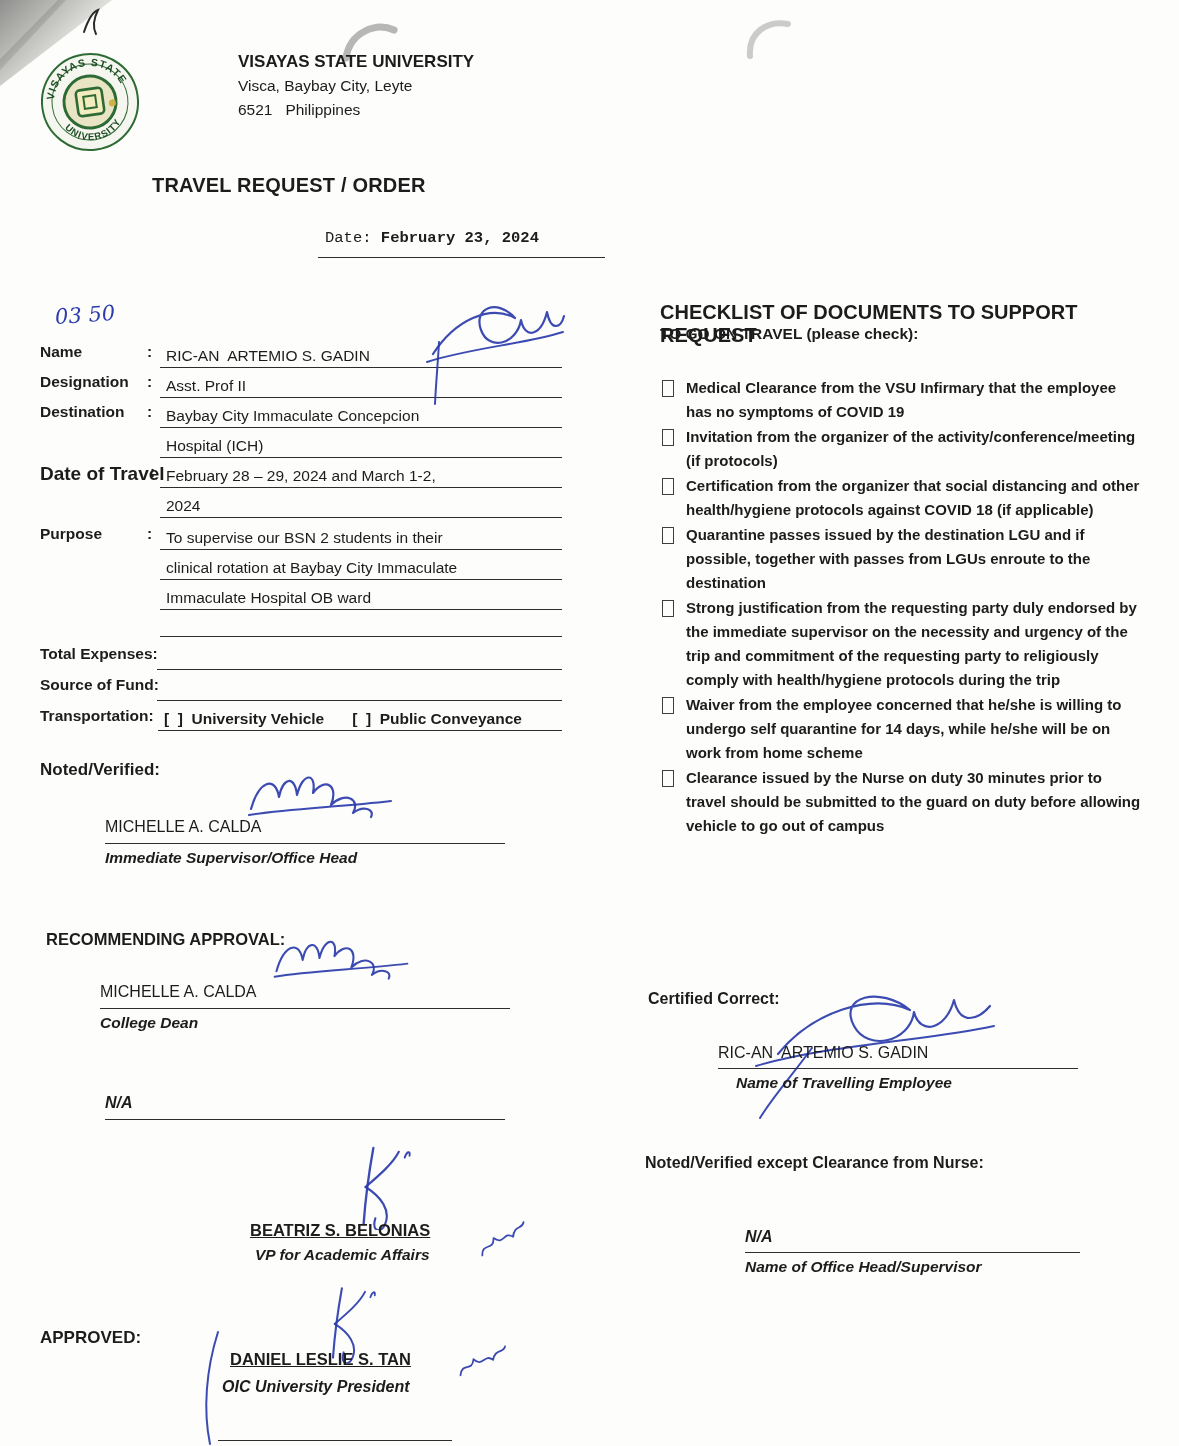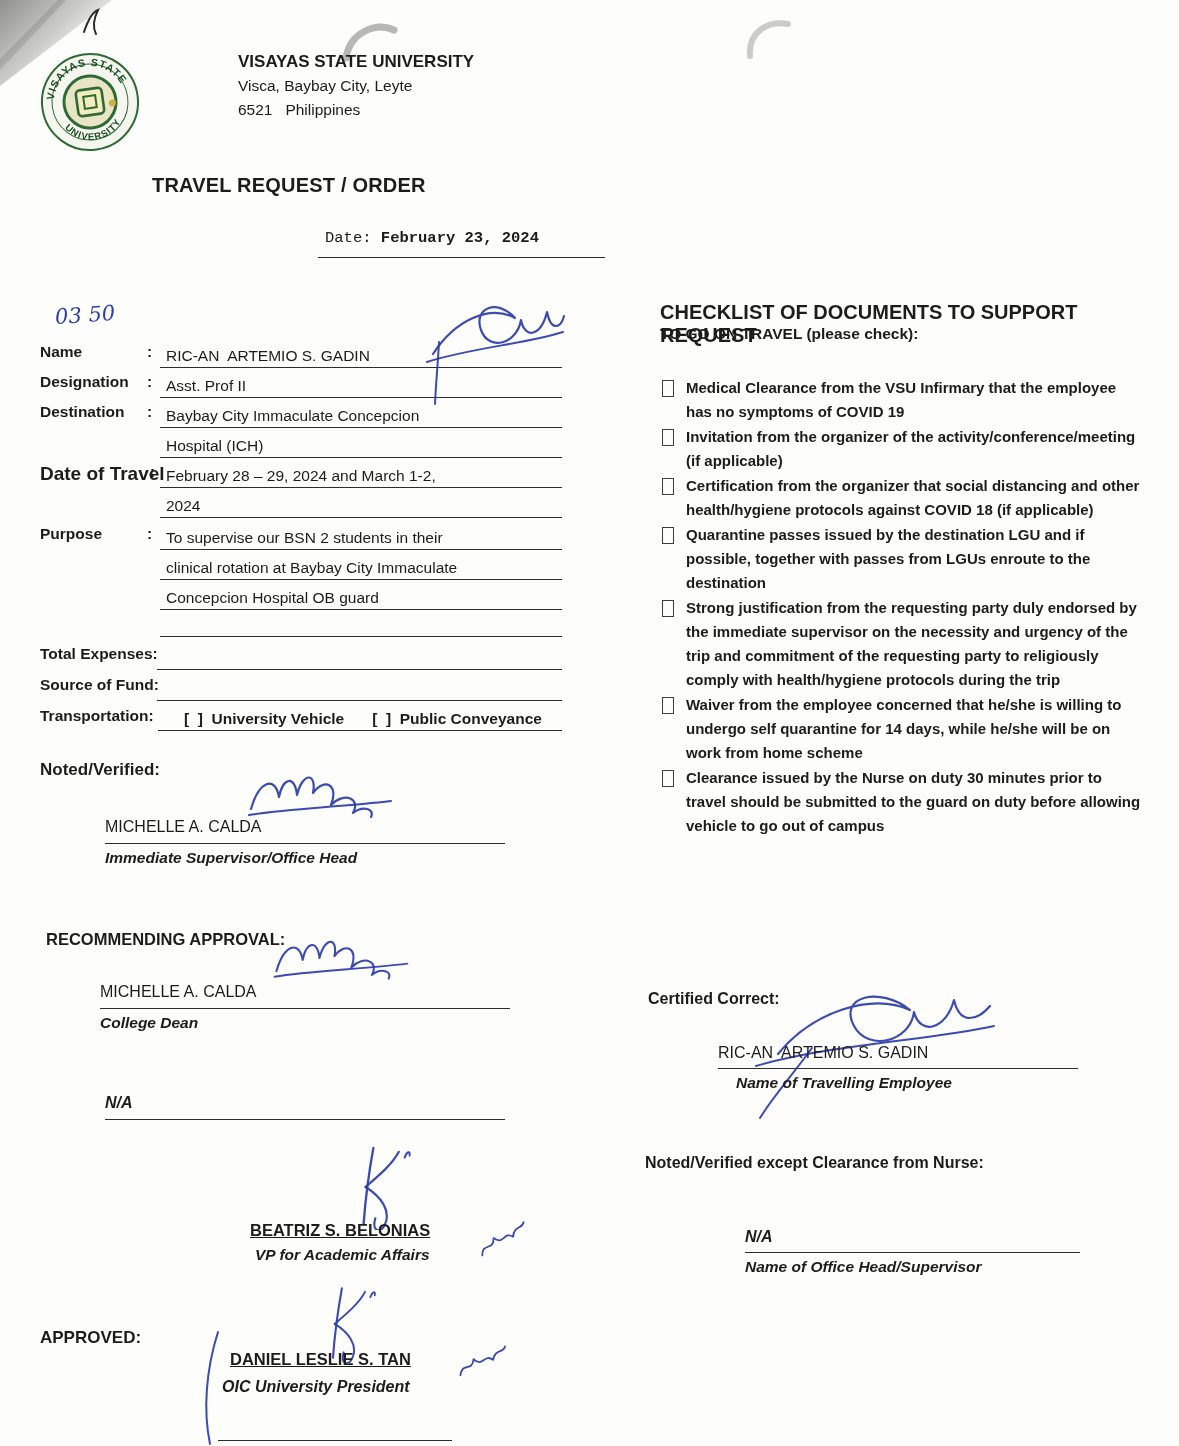--- a/index.html
+++ b/index.html
@@ -89,33 +89,33 @@
 
   <div class="abs lbl" style="left:40px;top:463px;font-size:19px;">Date of Travel</div>
   <div class="abs lbl" style="left:150px;top:463px;">:</div>
   <div class="abs fline" style="left:160px;top:461px;width:402px;">February 28 – 29, 2024 and March 1-2,</div>
   <div class="abs fline" style="left:160px;top:491px;width:402px;">2024</div>
 
   <div class="abs lbl" style="left:40px;top:525px;">Purpose</div>
   <div class="abs lbl" style="left:147px;top:525px;">:</div>
   <div class="abs fline" style="left:160px;top:523px;width:402px;">To supervise our BSN 2 students in their</div>
   <div class="abs fline" style="left:160px;top:553px;width:402px;">clinical rotation at Baybay City Immaculate</div>
-  <div class="abs fline" style="left:160px;top:583px;width:402px;">Concepcion Hospital OB guard</div>
+  <div class="abs fline" style="left:160px;top:583px;width:402px;">Immaculate Hospital OB ward</div>
 
   <div class="abs uline" style="left:160px;top:636px;width:402px;"></div>
 
   <div class="abs lbl" style="left:40px;top:645px;">Total Expenses:</div>
   <div class="abs uline" style="left:157px;top:669px;width:405px;"></div>
 
   <div class="abs lbl" style="left:40px;top:676px;">Source of Fund:</div>
   <div class="abs uline" style="left:157px;top:700px;width:405px;"></div>
 
   <div class="abs lbl" style="left:40px;top:707px;">Transportation:</div>
   <div class="abs fline" style="left:158px;top:704px;width:404px;gap:28px;font-weight:bold;">
-    <span class="pre" style="margin-left:20px;">[  ]  University Vehicle</span>
+    <span class="pre" style="margin-left:0;">[  ]  University Vehicle</span>
     <span class="pre">[  ]  Public Conveyance</span>
   </div>
 
   <div class="abs b" style="left:40px;top:760px;font-size:17px;">Noted/Verified:</div>
   <svg class="abs" style="left:245px;top:765px;" width="150" height="62" viewBox="0 0 150 62">
     <path class="ink" stroke-width="2.2" d="M6,44 C14,16 30,10 34,32 C38,12 50,10 52,30 C58,6 72,8 68,28 C80,12 94,20 86,40 C100,26 116,34 108,48 C118,40 130,44 126,52"></path>
     <path class="ink" stroke-width="2" d="M4,50 C40,44 95,42 146,36"></path>
   </svg>
   <div class="abs ctr signame" style="left:105px;top:818px;width:400px;">MICHELLE A. CALDA</div>
   <div class="abs uline" style="left:105px;top:843px;width:400px;"></div>
@@ -165,21 +165,21 @@
   <div class="abs ctr b" style="left:660px;top:301px;width:460px;font-size:20px;">CHECKLIST OF DOCUMENTS TO SUPPORT REQUEST</div>
   <div class="abs ctr b" style="left:660px;top:325px;width:460px;font-size:15.5px;">TO GO ON TRAVEL (please check):</div>
 
   <div class="abs" style="left:662px;top:376px;width:480px;">
     <div class="chk-item">
       <span class="chk-box"></span>
       <span class="chk-text">Medical Clearance from the VSU Infirmary that the employee has no symptoms of COVID 19</span>
     </div>
     <div class="chk-item">
       <span class="chk-box"></span>
-      <span class="chk-text">Invitation from the organizer of the activity/conference/meeting (if applicable)</span>
+      <span class="chk-text">Invitation from the organizer of the activity/conference/meeting (if protocols)</span>
     </div>
     <div class="chk-item">
       <span class="chk-box"></span>
       <span class="chk-text">Certification from the organizer that social distancing and other health/hygiene protocols against COVID 18 (if applicable)</span>
     </div>
     <div class="chk-item">
       <span class="chk-box"></span>
       <span class="chk-text">Quarantine passes issued by the destination LGU and if possible, together with passes from LGUs enroute to the destination</span>
     </div>
     <div class="chk-item">

